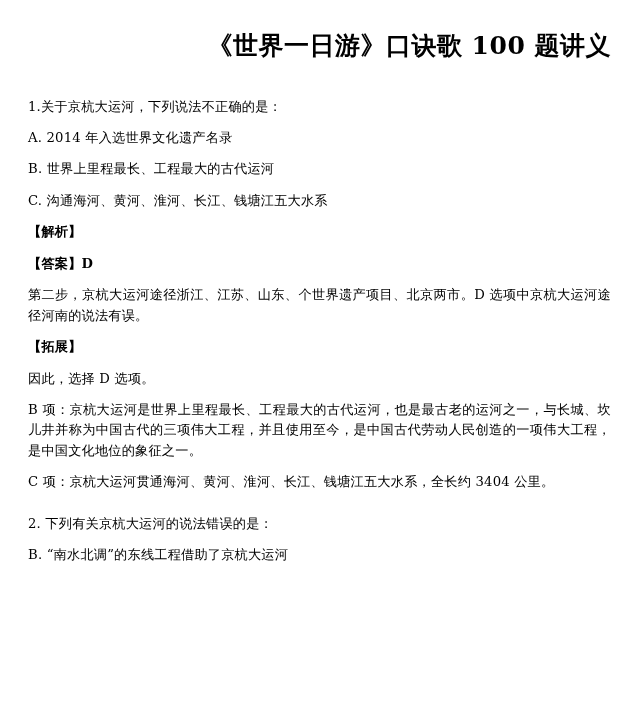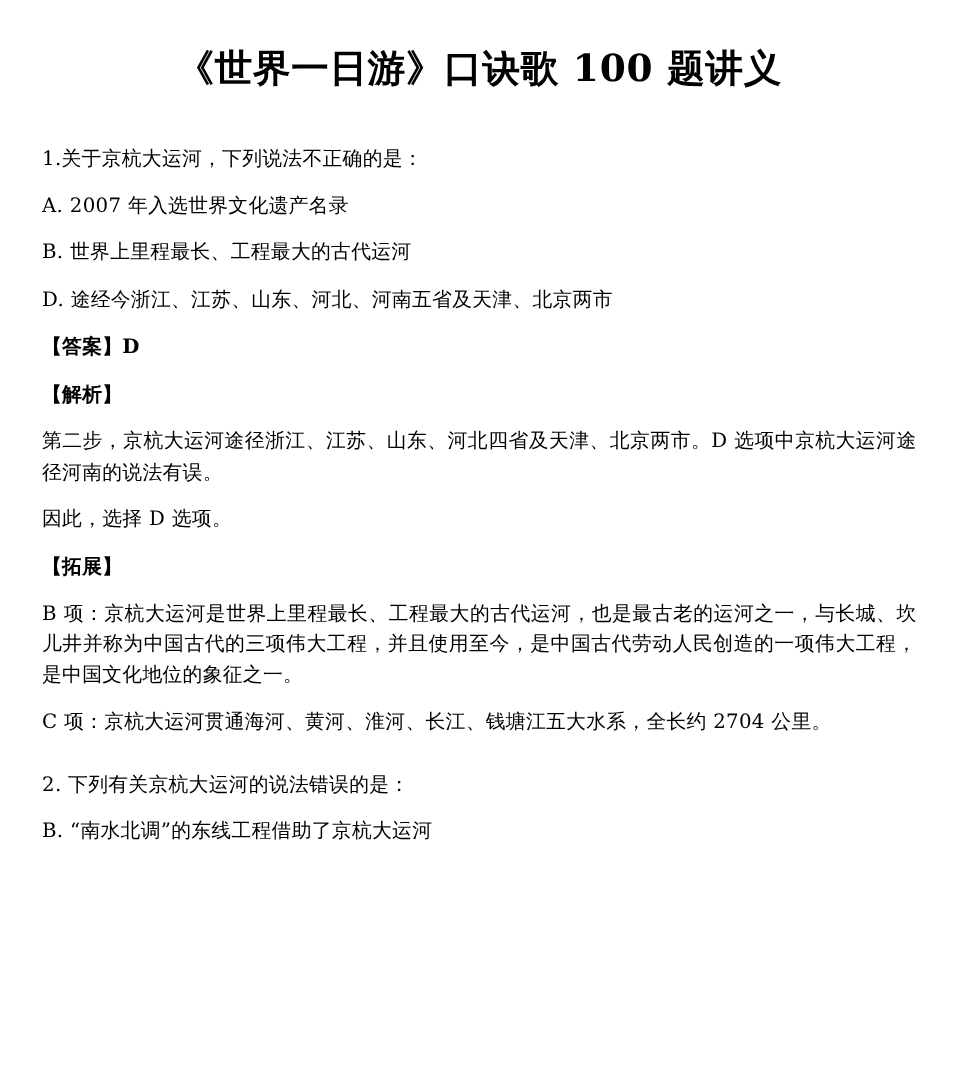--- a/index.html
+++ b/index.html
@@ -15,21 +15,21 @@
     overflow: hidden;
   }
   .page {
     width: 639px;
     height: 710px;
     box-sizing: border-box;
     padding: 0 28px;
     position: relative;
   }
   .doc-title {
-    text-align: center;
+    text-align: right;
     font-family: "DejaVu Serif", "Liberation Serif", serif;
     font-weight: bold;
     font-size: 25px;
     letter-spacing: 0.5px;
     margin: 30px 0 0 0;
     padding: 0;
     line-height: 1.3;
   }
   .body-block {
     margin-top: 34px;
@@ -49,27 +49,27 @@
     margin-top: 21px;
   }
 </style>
 </head>
 <body>
 
 <div class="page">
   <h1 class="doc-title">《世界一日游》口诀歌 100 题讲义</h1>
   <div class="body-block">
     <p class="line">1.关于京杭大运河，下列说法不正确的是：</p>
-    <p class="line">A. 2007 年入选世界文化遗产名录</p>
+    <p class="line">A. 2014 年入选世界文化遗产名录</p>
     <p class="line">B. 世界上里程最长、工程最大的古代运河</p>
-    <p class="line">D. 途经今浙江、江苏、山东、河北、河南五省及天津、北京两市</p>
+    <p class="line">C. 沟通海河、黄河、淮河、长江、钱塘江五大水系</p>
+    <p class="line bold">【解析】</p>
     <p class="line bold">【答案】D</p>
-    <p class="line bold">【解析】</p>
-    <p class="line">第二步，京杭大运河途径浙江、江苏、山东、河北四省及天津、北京两市。D 选项中京杭大运河途径河南的说法有误。</p>
+    <p class="line">第二步，京杭大运河途径浙江、江苏、山东、个世界遗产项目、北京两市。D 选项中京杭大运河途径河南的说法有误。</p>
+    <p class="line bold">【拓展】</p>
     <p class="line">因此，选择 D 选项。</p>
-    <p class="line bold">【拓展】</p>
     <p class="line">B 项：京杭大运河是世界上里程最长、工程最大的古代运河，也是最古老的运河之一，与长城、坎儿井并称为中国古代的三项伟大工程，并且使用至今，是中国古代劳动人民创造的一项伟大工程，是中国文化地位的象征之一。</p>
-    <p class="line">C 项：京杭大运河贯通海河、黄河、淮河、长江、钱塘江五大水系，全长约 2704 公里。</p>
+    <p class="line">C 项：京杭大运河贯通海河、黄河、淮河、长江、钱塘江五大水系，全长约 3404 公里。</p>
     <p class="line gap-before">2. 下列有关京杭大运河的说法错误的是：</p>
     <p class="line">B. “南水北调”的东线工程借助了京杭大运河</p>
 
   </div>
 </div>
 
 </body></html>

